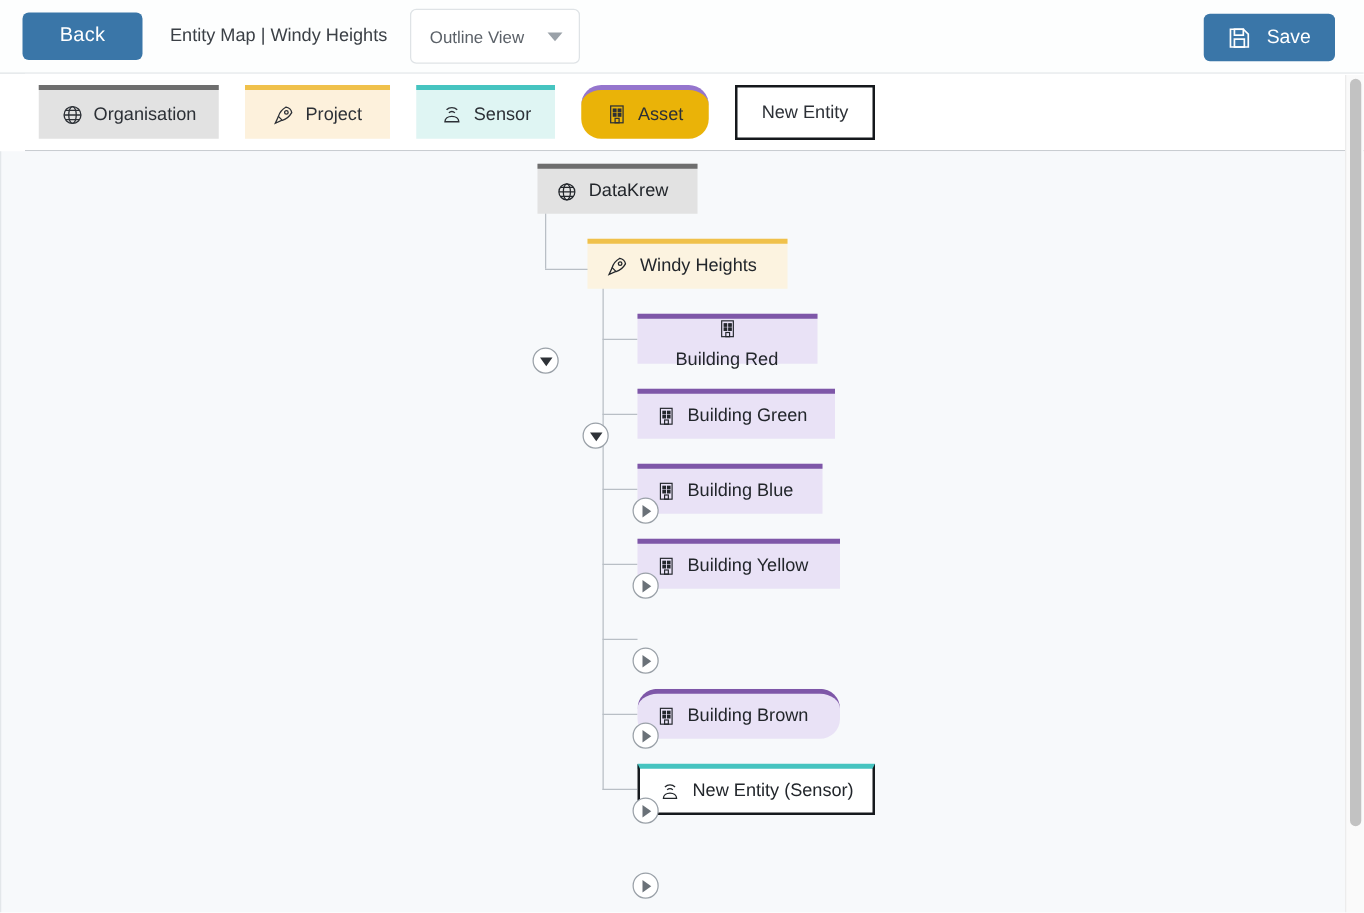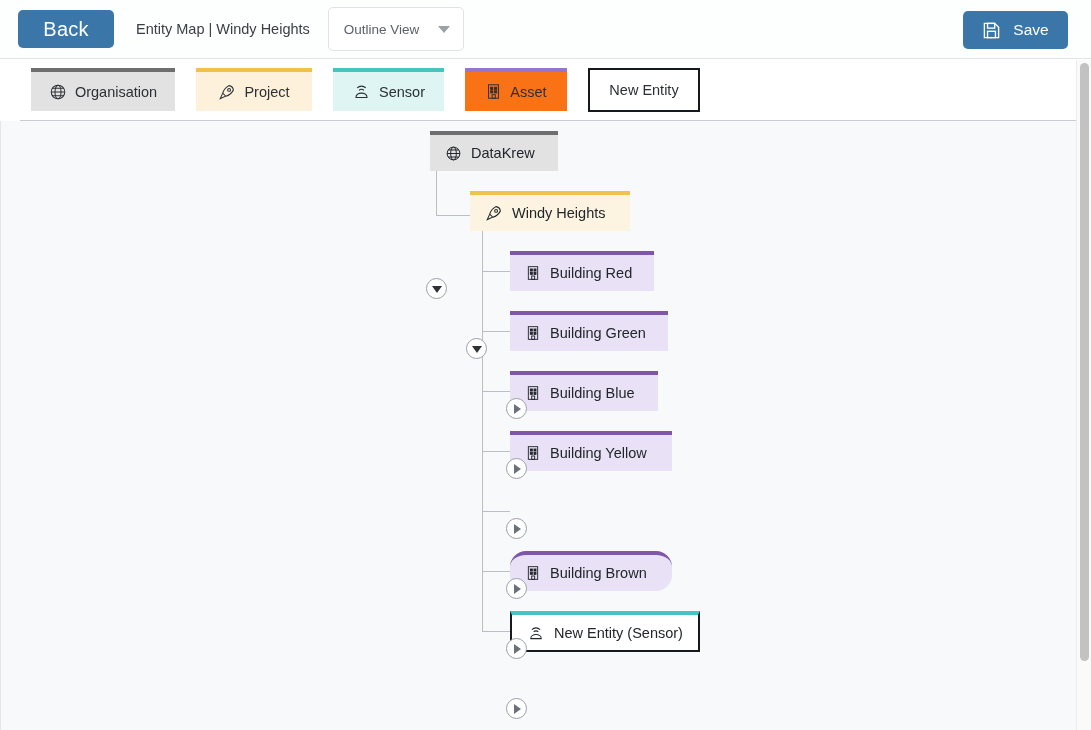--- a/index.html
+++ b/index.html
@@ -28,21 +28,21 @@
     display: flex;
     align-items: center;
     padding: 0 18px;
   }
   #back-button {
     width: 96px; height: 38px;
     background: #3a76a8;
     color: #ffffff;
     border: none;
     border-radius: 5px;
-    font-size: 20px;
+    font-size: 16px;
     font-family: "Liberation Sans", sans-serif;
     cursor: pointer;
     letter-spacing: .2px;
   }
   #header-title {
     margin-left: 22px;
     font-size: 14.5px;
     color: #3b4046;
     white-space: nowrap;
   }
@@ -104,21 +104,21 @@
     padding: 0 17px;
     font-size: 14.5px;
     color: #2c3036;
     cursor: pointer;
     border-top: 4px solid transparent;
     white-space: nowrap;
   }
   .tab.organisation { background: #e2e2e2; border-top-color: #6e6e6e; min-width: 144px; }
   .tab.project      { background: #fdf1dc; border-top-color: #f0c14b; min-width: 116px; }
   .tab.sensor       { background: #dff5f3; border-top-color: #46c4c0; min-width: 111px; }
-  .tab.asset        { background: #f97316; border-top-color: #9575cd; min-width: 102px; }
+  .tab.asset        { background: #eab308; border-top-color: #9575cd; min-width: 102px; border-radius: 16px; }
   .tab.newentity    {
     background: #ffffff;
     border: 2px solid #15181c;
     border-top: 2px solid #15181c;
     min-width: 112px;
     height: 44px;
   }
 
   
   #canvas {
@@ -316,21 +316,21 @@
             <circle cx="14.8" cy="9.2" r="1.9"></circle>
             <path d="M6.3 13.5L3 20.8l7.3-3.3"></path>
           </svg>
         </span>
         <span>Windy Heights</span>
       </div>
       <div class="toggle" style="left:465px; top:217px;">
         <span class="tri-down"></span>
       </div>
 
-      <div class="node asset" style="left:509px; top:130px; width:144px;">
+      <div class="node asset" style="left:509px; top:130px; width:144px;flex-direction:column;">
         <span>
           <svg width="16" height="16" viewBox="0 0 24 24" fill="none" stroke="#22262b" stroke-width="1.4">
             <rect x="5" y="2.5" width="14" height="19"></rect>
             <rect x="8" y="6" width="3" height="3" fill="#22262b"></rect>
               <rect x="13.5" y="6" width="3" height="3" fill="#22262b"></rect>
             <rect x="8" y="11" width="3" height="3" fill="#22262b"></rect>
               <rect x="13.5" y="11" width="3" height="3" fill="#22262b"></rect>
             <rect x="10" y="16.5" width="4.5" height="5"></rect>
           </svg>
         </span>

